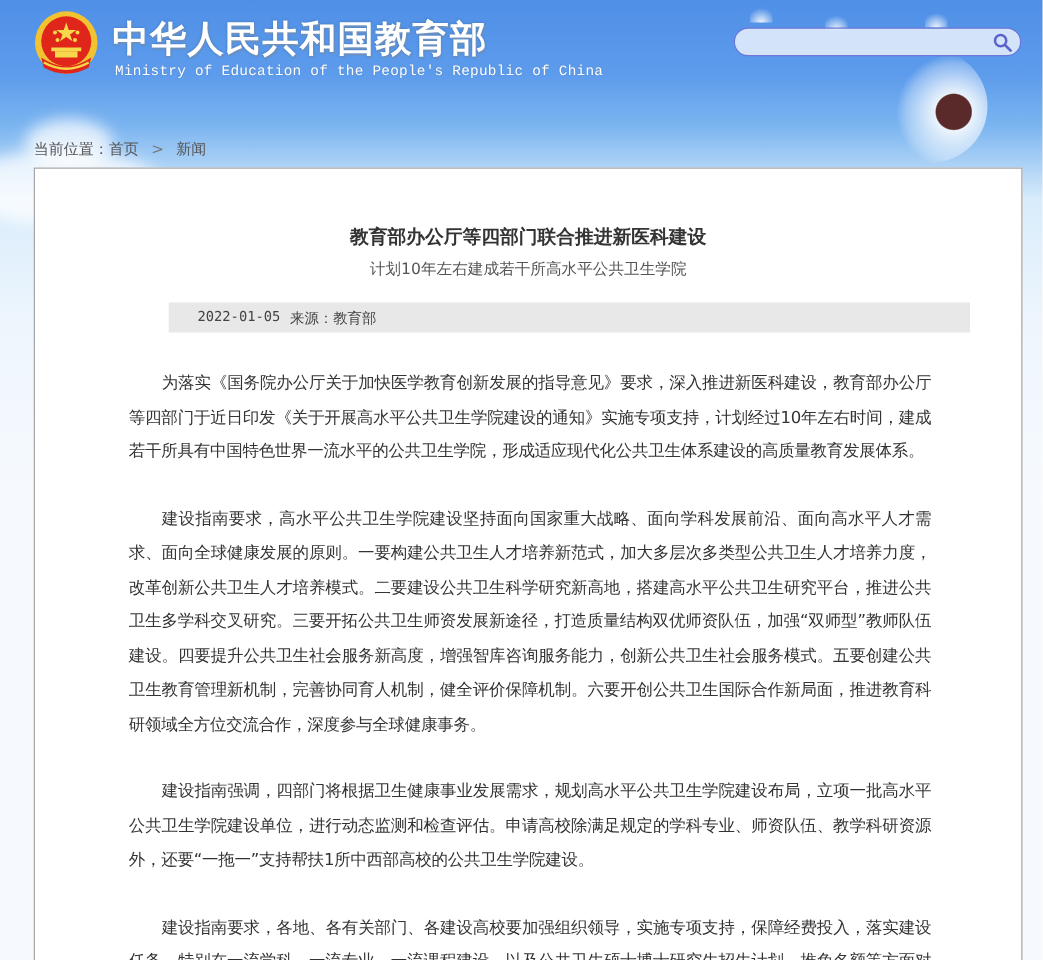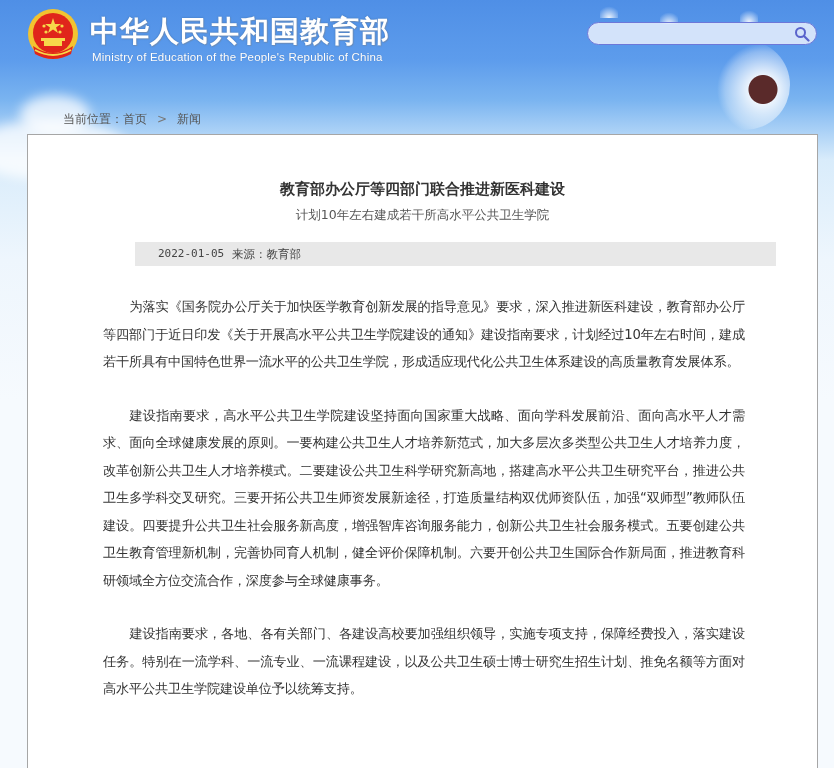--- a/index.html
+++ b/index.html
@@ -12,38 +12,38 @@
   .header { position: absolute; left: 0; top: 0; width: 760px; height: 110px; }
   .cloud { position: absolute; border-radius: 50%; background: rgba(255,255,255,0.75); filter: blur(6px); }
   .emblem { position: absolute; left: 25px; top: 8px; width: 56px; height: 60px; }
   .site-title {
     position: absolute; left: 90px; top: 12px; font-size: 29px; font-weight: bold; color: #ffffff;
     letter-spacing: 1px; text-shadow: 1px 1px 0 #6b8fbf, 0 0 2px #3e6ea8;
     font-family: "DejaVu Sans", sans-serif;
   }
   .site-subtitle {
     position: absolute; left: 92px; top: 51px; font-size: 11.5px; color: #ffffff;
-    font-family: Liberation Sans, sans-serif; letter-spacing: 0.2px; text-shadow: 0 0 1px #4a78b5;
+    font-family: Liberation Mono, monospace; letter-spacing: 0.2px; text-shadow: 0 0 1px #4a78b5;
   }
   .search-box {
     position: absolute; left: 587px; top: 22px; width: 230px; height: 23px;
     border: 1.5px solid #6d77d8; border-radius: 12px; background: rgba(225,235,252,0.9);
     box-sizing: border-box;
   }
   .search-input {
     position: absolute; left: 10px; top: 2px; width: 190px; height: 17px; border: none; outline: none;
     background: transparent; font-size: 12px; color: #333;
   }
   .search-icon { position: absolute; right: 6px; top: 3px; width: 16px; height: 16px; cursor: pointer; }
   .dandelion { position: absolute; right: -30px; top: 40px; width: 90px; height: 90px; border-radius: 50%;
     background: radial-gradient(circle at 70% 55%, #5a2a2a 0 14px, rgba(255,255,255,0.85) 15px, rgba(255,255,255,0.3) 38px, rgba(255,255,255,0) 46px); }
   .seed { position: absolute; width: 18px; height: 14px; background: radial-gradient(circle at 50% 100%, rgba(255,255,255,0.9), rgba(255,255,255,0) 70%); }
 
   
-  .breadcrumb { position: absolute; left: 27px; top: 110px; font-size: 12px; color: #555; height: 18px; line-height: 18px; margin-left: 36px; }
+  .breadcrumb { position: absolute; left: 27px; top: 110px; font-size: 12px; color: #555; height: 18px; line-height: 18px; }
   .breadcrumb span { display: inline-block; }
   .bc-link { cursor: pointer; color: #555; }
   .bc-sep { margin: 0 10px; color: #777; }
 
   
   .panel {
     position: absolute; left: 27px; top: 134px; width: 791px; height: 660px;
     background: #ffffff; border: 1px solid #a6a6a6; box-sizing: border-box;
   }
   .article-title {
@@ -110,17 +110,18 @@
 <div class="panel">
   <div class="article-title">教育部办公厅等四部门联合推进新医科建设</div>
   <div class="article-subtitle">计划10年左右建成若干所高水平公共卫生学院</div>
 
   <div class="meta-bar">
     <span class="meta-date">2022-01-05</span>
     <span class="meta-source">来源：教育部</span>
   </div>
 
   <div class="body-text">
-    <p class="para">为落实《国务院办公厅关于加快医学教育创新发展的指导意见》要求，深入推进新医科建设，教育部办公厅等四部门于近日印发《关于开展高水平公共卫生学院建设的通知》建设指南要求，计划经过10年左右时间，建成若干所具有中国特色世界一流水平的公共卫生学院，形成适应现代化公共卫生体系建设的高质量教育发展体系。</p>
+    <p class="para">为落实《国务院办公厅关于加快医学教育创新发展的指导意见》要求，深入推进新医科建设，教育部办公厅等四部门于近日印发《关于开展高水平公共卫生学院建设的通知》实施专项支持，计划经过10年左右时间，建成若干所具有中国特色世界一流水平的公共卫生学院，形成适应现代化公共卫生体系建设的高质量教育发展体系。</p>
     <p class="para">建设指南要求，高水平公共卫生学院建设坚持面向国家重大战略、面向学科发展前沿、面向高水平人才需求、面向全球健康发展的原则。一要构建公共卫生人才培养新范式，加大多层次多类型公共卫生人才培养力度，改革创新公共卫生人才培养模式。二要建设公共卫生科学研究新高地，搭建高水平公共卫生研究平台，推进公共卫生多学科交叉研究。三要开拓公共卫生师资发展新途径，打造质量结构双优师资队伍，加强“双师型”教师队伍建设。四要提升公共卫生社会服务新高度，增强智库咨询服务能力，创新公共卫生社会服务模式。五要创建公共卫生教育管理新机制，完善协同育人机制，健全评价保障机制。六要开创公共卫生国际合作新局面，推进教育科研领域全方位交流合作，深度参与全球健康事务。</p>
+    <p class="para">建设指南强调，四部门将根据卫生健康事业发展需求，规划高水平公共卫生学院建设布局，立项一批高水平公共卫生学院建设单位，进行动态监测和检查评估。申请高校除满足规定的学科专业、师资队伍、教学科研资源外，还要“一拖一”支持帮扶1所中西部高校的公共卫生学院建设。</p>
     <p class="para">建设指南要求，各地、各有关部门、各建设高校要加强组织领导，实施专项支持，保障经费投入，落实建设任务。特别在一流学科、一流专业、一流课程建设，以及公共卫生硕士博士研究生招生计划、推免名额等方面对高水平公共卫生学院建设单位予以统筹支持。</p>
   </div>
 </div>
 
 </body></html>

